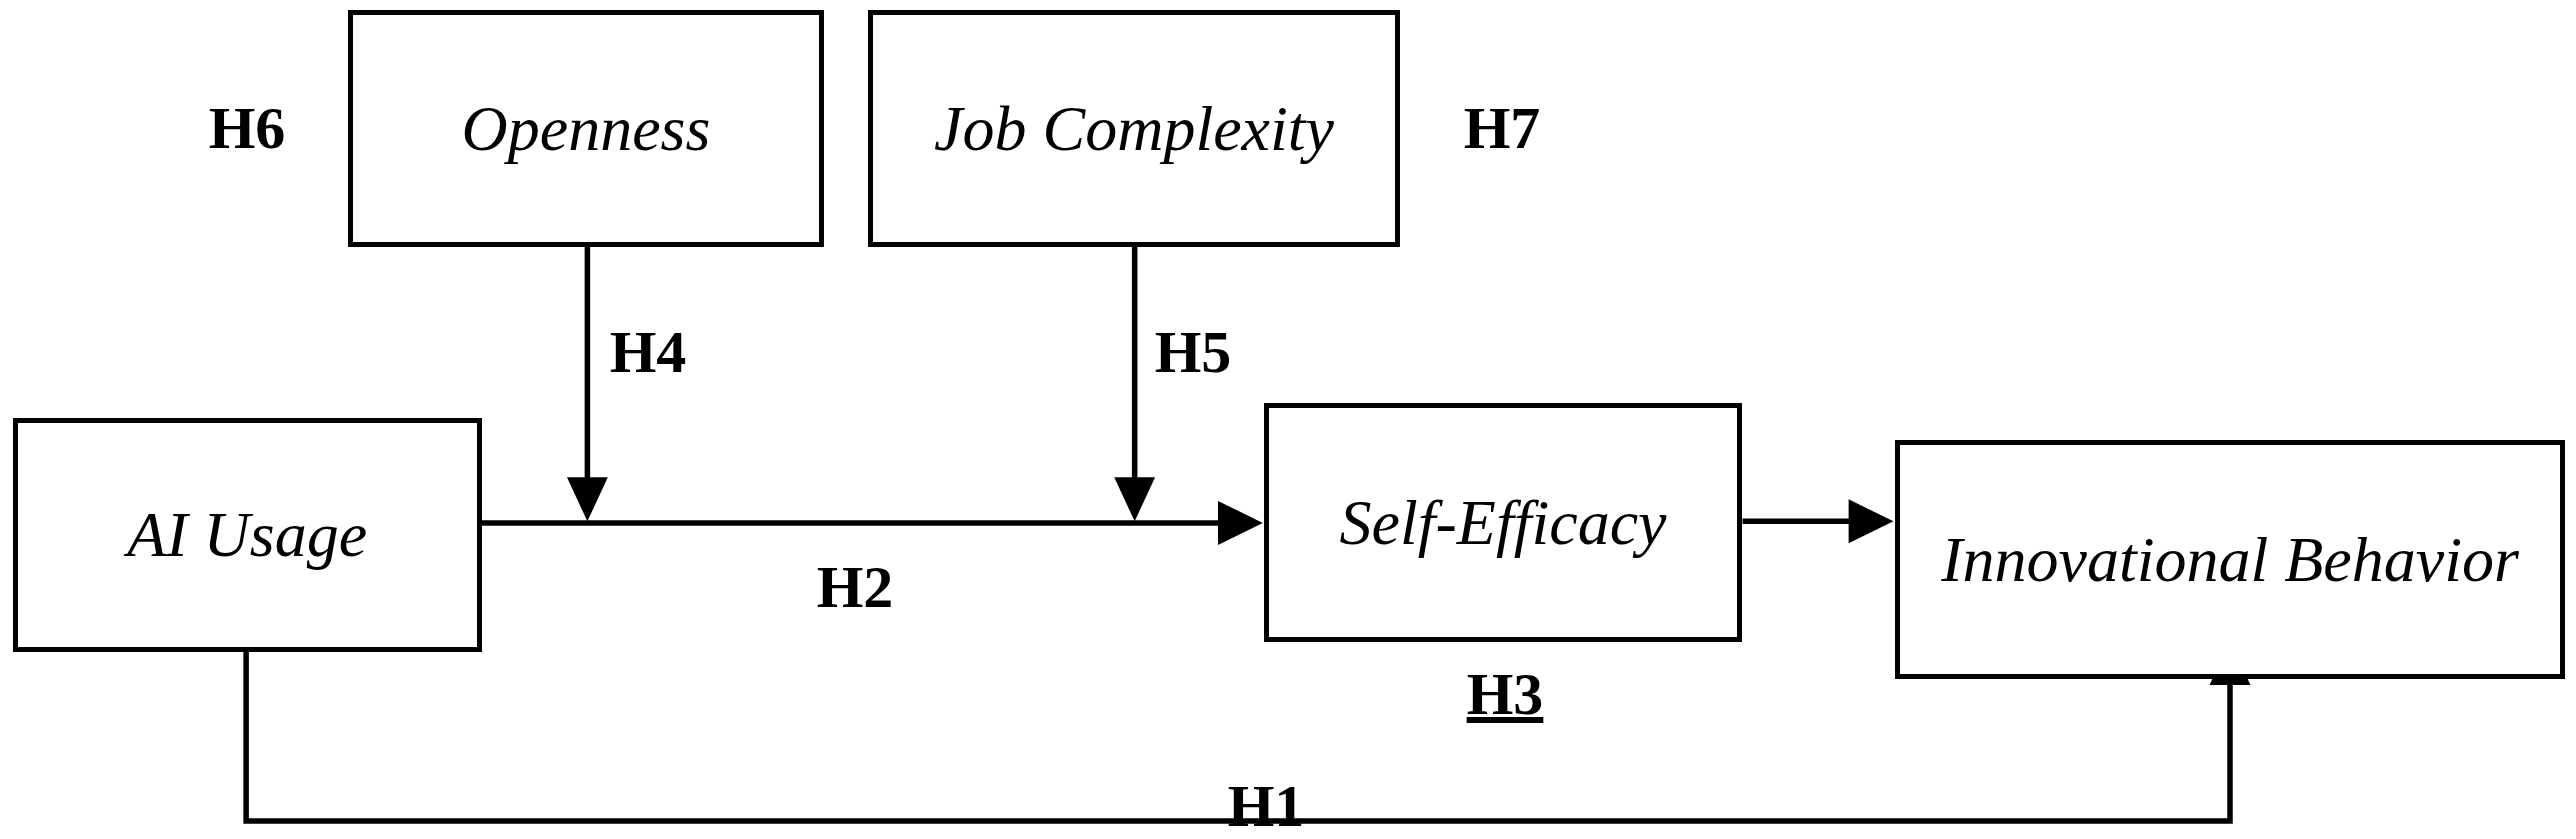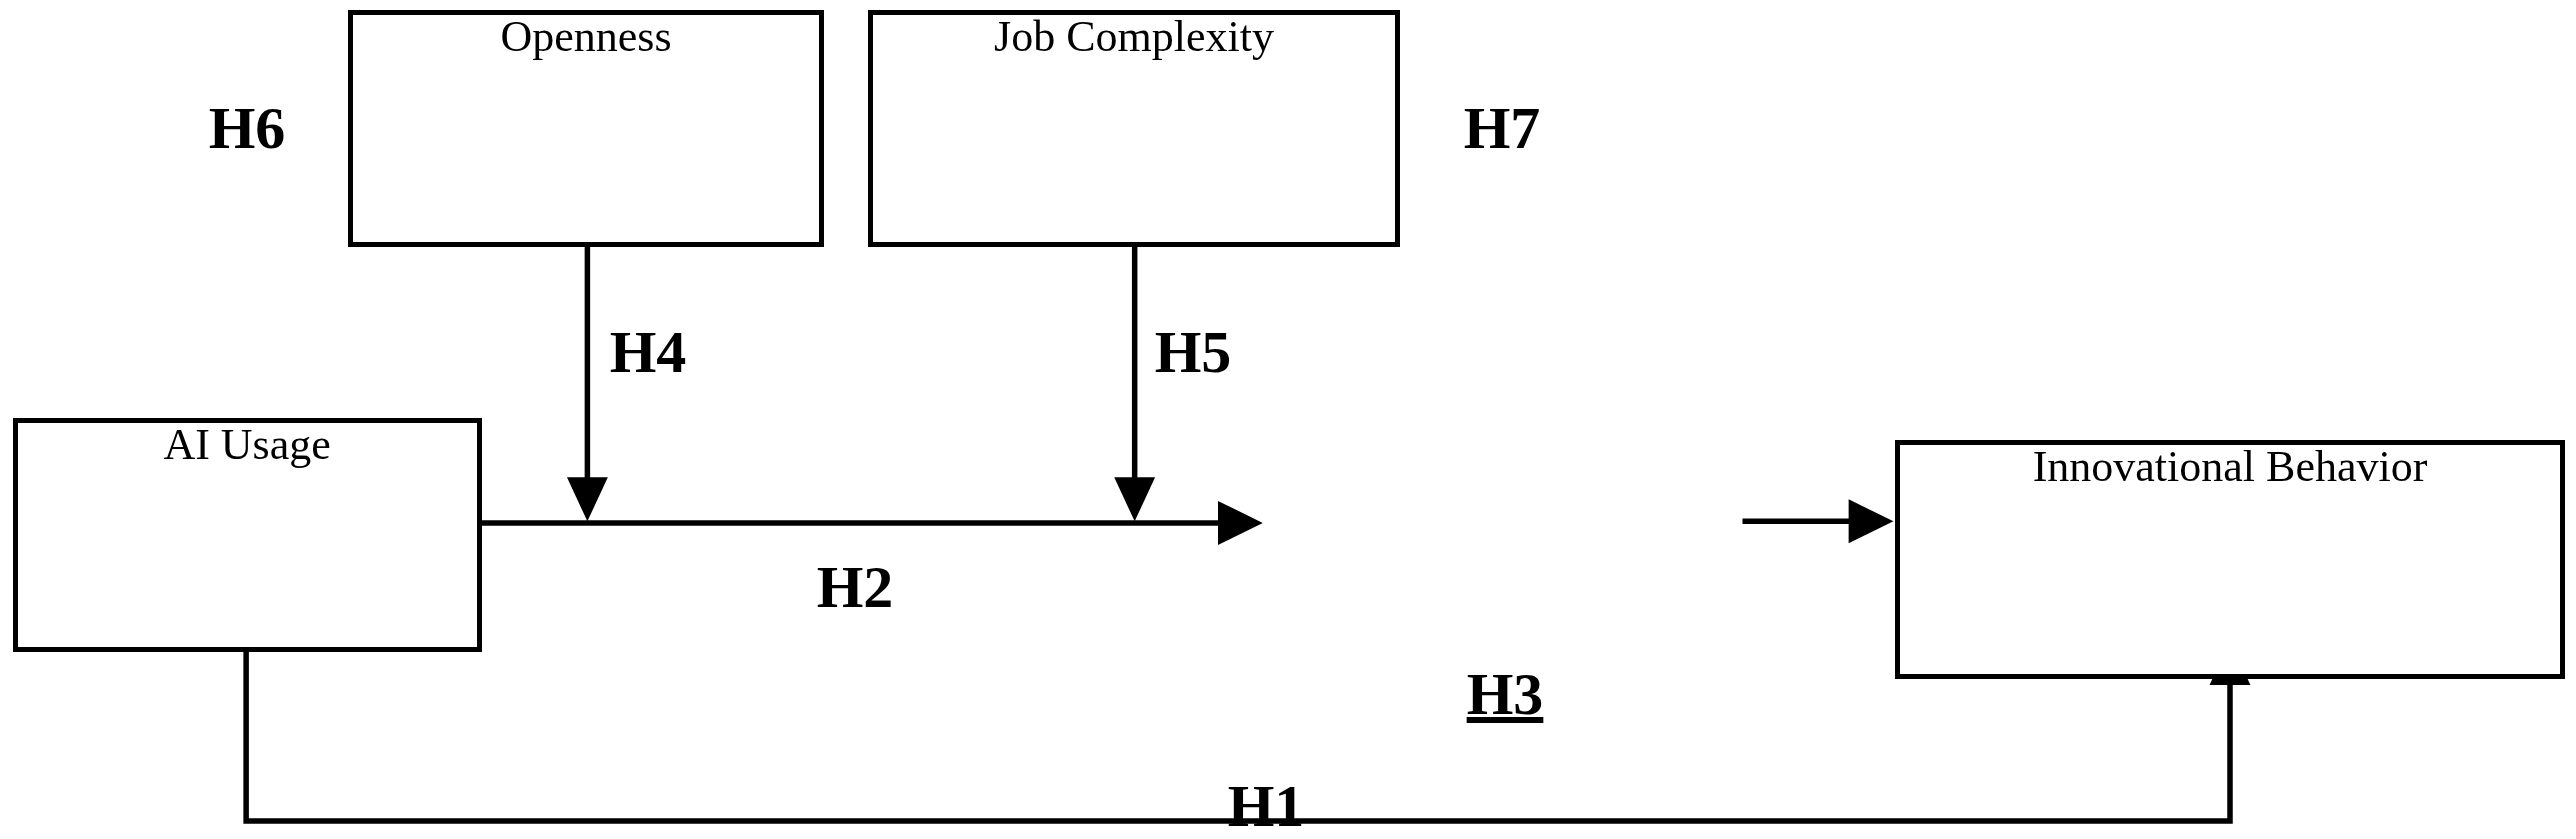--- a/index.html
+++ b/index.html
@@ -31,25 +31,26 @@
   .arrows-layer polygon {
     fill: #000000;
     stroke: none;
   }
   .node {
     position: absolute;
     box-sizing: border-box;
     border: 5.5px solid #000000;
     background: #ffffff;
     display: flex;
-    align-items: flex-start;
+    align-items: center;
     justify-content: center;
     white-space: nowrap;
-    font-size: 44px;
+    font-size: 64px;
     line-height: 1;
+    font-style: italic;
   }
   .node-openness              { left: 348px;  top: 10.2px;  width: 476px; height: 237px; }
   .node-job-complexity        { left: 868px; top: 10.2px;  width: 532px; height: 237px; }
   .node-ai-usage              { left: 12.6px;   top: 418px; width: 469px; height: 234px; }
   .node-self-efficacy         { left: 1264px; top: 403px; width: 478px; height: 239px; }
   .node-innovational-behavior { left: 1895px; top: 403px; width: 670px; height: 239px; margin-top: 37px; }
   .hlabel {
     position: absolute;
     transform: translate(-50%, -50%);
     font-weight: bold;
@@ -93,20 +94,23 @@
   </div>
 
   <div class="node node-job-complexity">
     <span>Job Complexity</span>
   </div>
 
   <div class="node node-ai-usage">
     <span>AI Usage</span>
   </div>
 
+  <div class="node node-self-efficacy">
+    <span>Self-Efficacy</span>
+  </div>
 
   <div class="node node-innovational-behavior">
     <span>Innovational Behavior</span>
   </div>
 
   <div class="hlabel hlabel-h6">H6</div>
   <div class="hlabel hlabel-h7">H7</div>
   <div class="hlabel hlabel-h4">H4</div>
   <div class="hlabel hlabel-h5">H5</div>
   <div class="hlabel hlabel-h2">H2</div>

